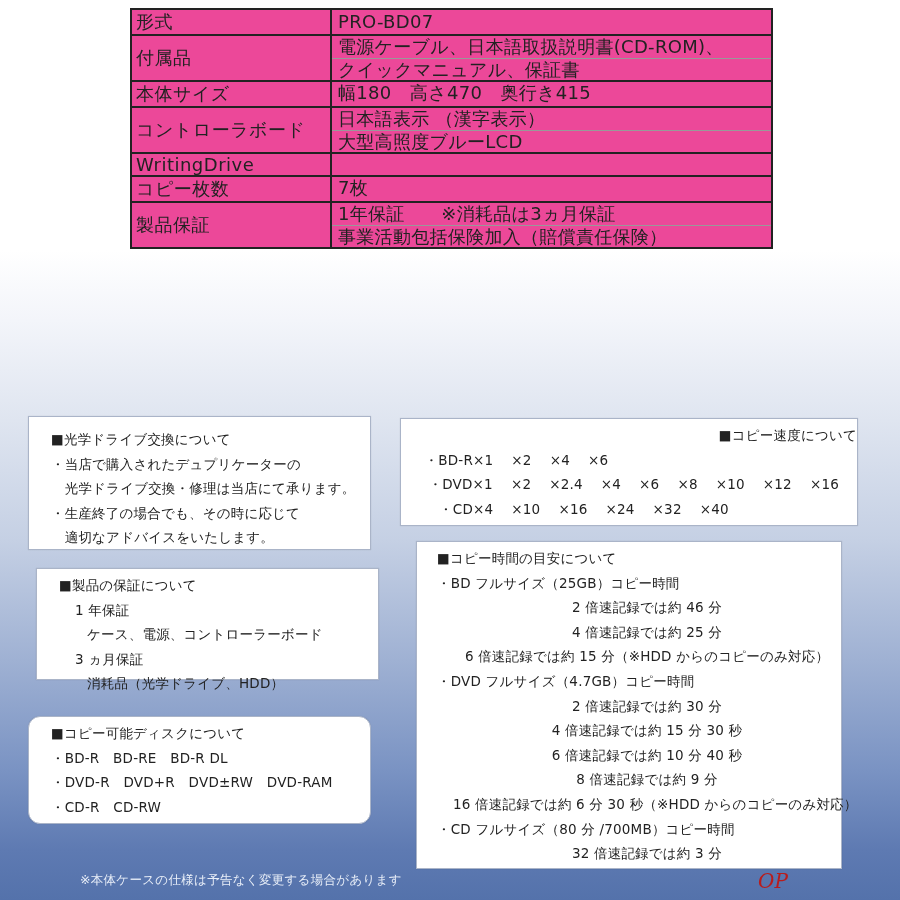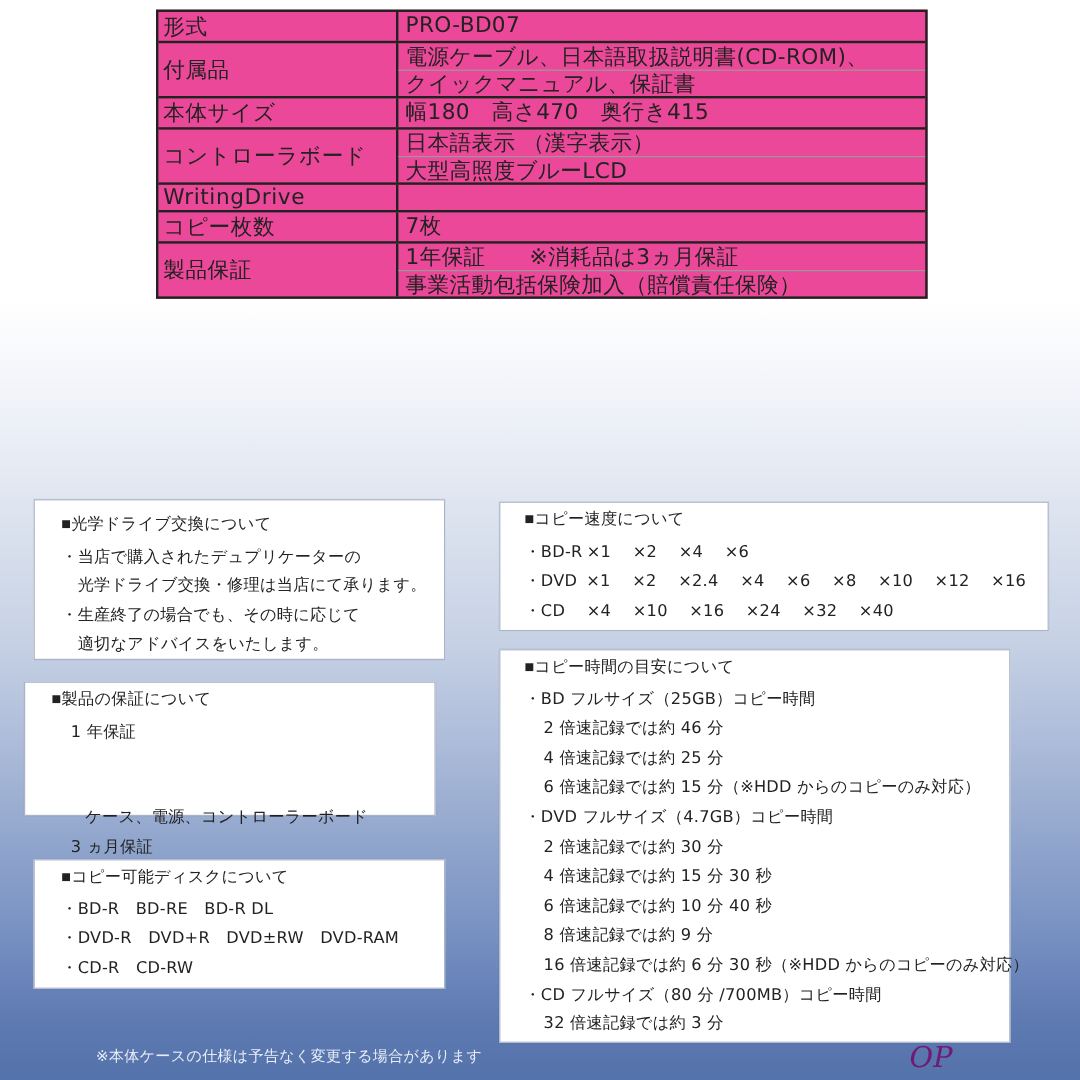--- a/index.html
+++ b/index.html
@@ -34,47 +34,47 @@
     .val.shift { padding-left: 8px; }
 
     
     .box {
       position: absolute; background: #fff;
       border: 1px solid #aab4c8;
       box-shadow: 0 0 1px rgba(0,0,0,0.15);
       font-size: 13.5px; line-height: 24.6px; letter-spacing: 0.2px;
     }
     .box .ln { white-space: pre; }
-    .box .title { font-weight: normal; font-family: Liberation Mono, monospace; }
+    .box .title { font-weight: normal; }
     #box-drive { left: 28px; top: 416px; width: 343px; height: 134px; padding: 10px 0 0 22px; }
-    #box-warranty { left: 20px; top: 568px; width: 343px; height: 112px; padding: 4px 0 0 22px; }
-    #box-discs { left: 28px; top: 716px; width: 343px; height: 108px; padding: 4px 0 0 22px; }
-    #box-speed { left: 416px; top: 418px; width: 458px; height: 108px; padding: 4px 0 0 20px; }
+    #box-warranty { left: 36px; top: 568px; width: 343px; height: 112px; padding: 4px 0 0 22px; }
+    #box-discs { left: 28px; top: 716px; width: 343px; height: 108px; padding: 4px 0 0 22px; border-radius: 12px; }
+    #box-speed { left: 400px; top: 418px; width: 458px; height: 108px; padding: 4px 0 0 20px; text-align: right; }
     #box-time { left: 416px; top: 541px; width: 426px; height: 328px; padding: 4px 0 0 20px; line-height: 24.6px; }
 
-    .ind1 { padding-left: 16px; }
+    .ind1 { padding-left: 16px; text-align: center; }
     .ind-warr1 { padding-left: 16px; }
-    .ind-warr2 { padding-left: 28px; margin-top: 47px; }
+    .ind-warr2 { padding-left: 28px; }
 
     .speed-row { display: flex; white-space: pre; }
     .speed-row .kind { width: 52px; }
     .speed-row .sp { margin-right: 18px; }
 
     
     .footnote {
       position: absolute; left: 52px; top: 872px;
       font-size: 12.5px; color: #e8eef8; letter-spacing: 0.3px; margin-left: 28px;
     }
     .logo {
       position: absolute; left: 758px; top: 868px; width: 140px; height: 30px;
     }
     .logo .mark {
       position: absolute; left: 0; top: 0;
       font-family: "DejaVu Serif", serif; font-style: italic;
-      font-size: 24px; color: #701a75; line-height: 26px;
+      font-size: 20px; color: #b91c1c; line-height: 26px;
     }
     .logo .brand {
       position: absolute; left: 32px; top: 17px;
       font-size: 7.5px; color: #1a1a2a; white-space: nowrap; letter-spacing: 0.1px; margin-top: 26px;
     }
   </style>
 </head>
 <body>
 
 <div class="spec">

